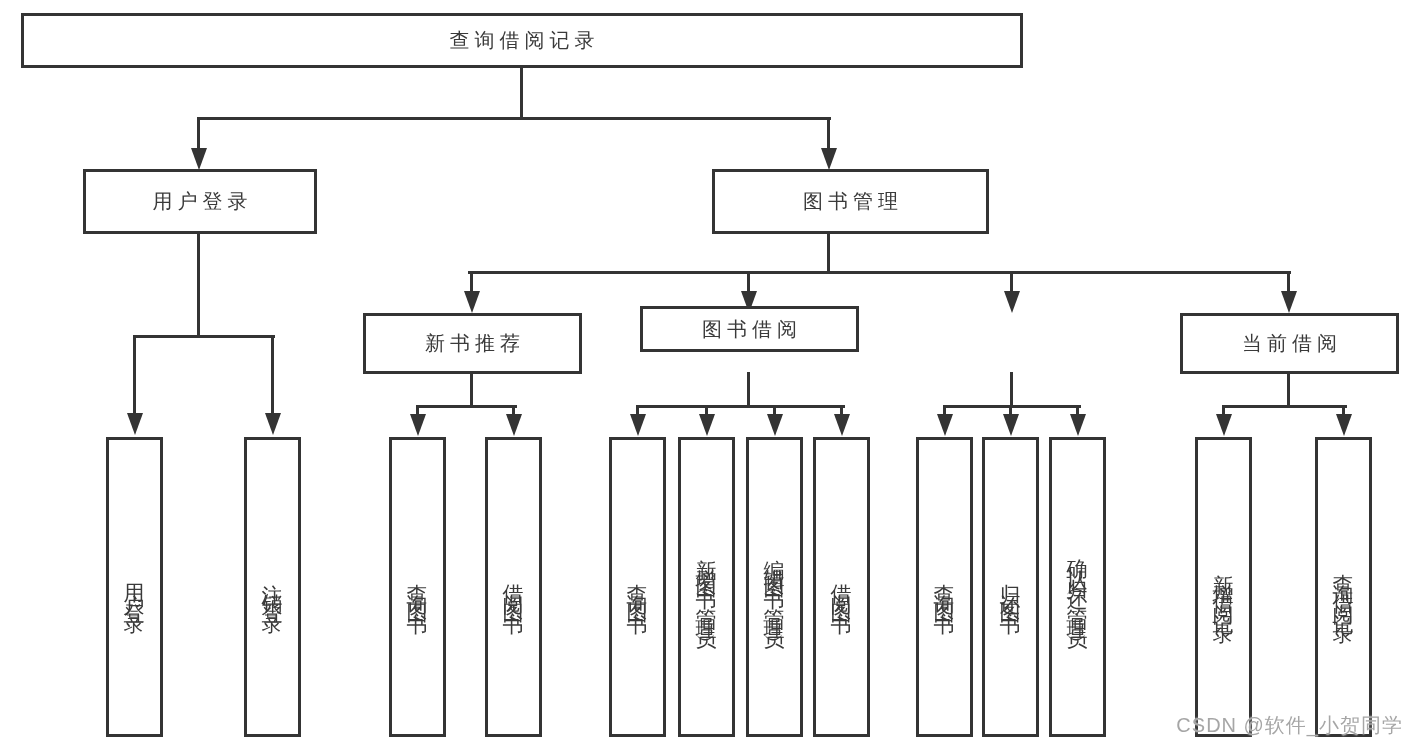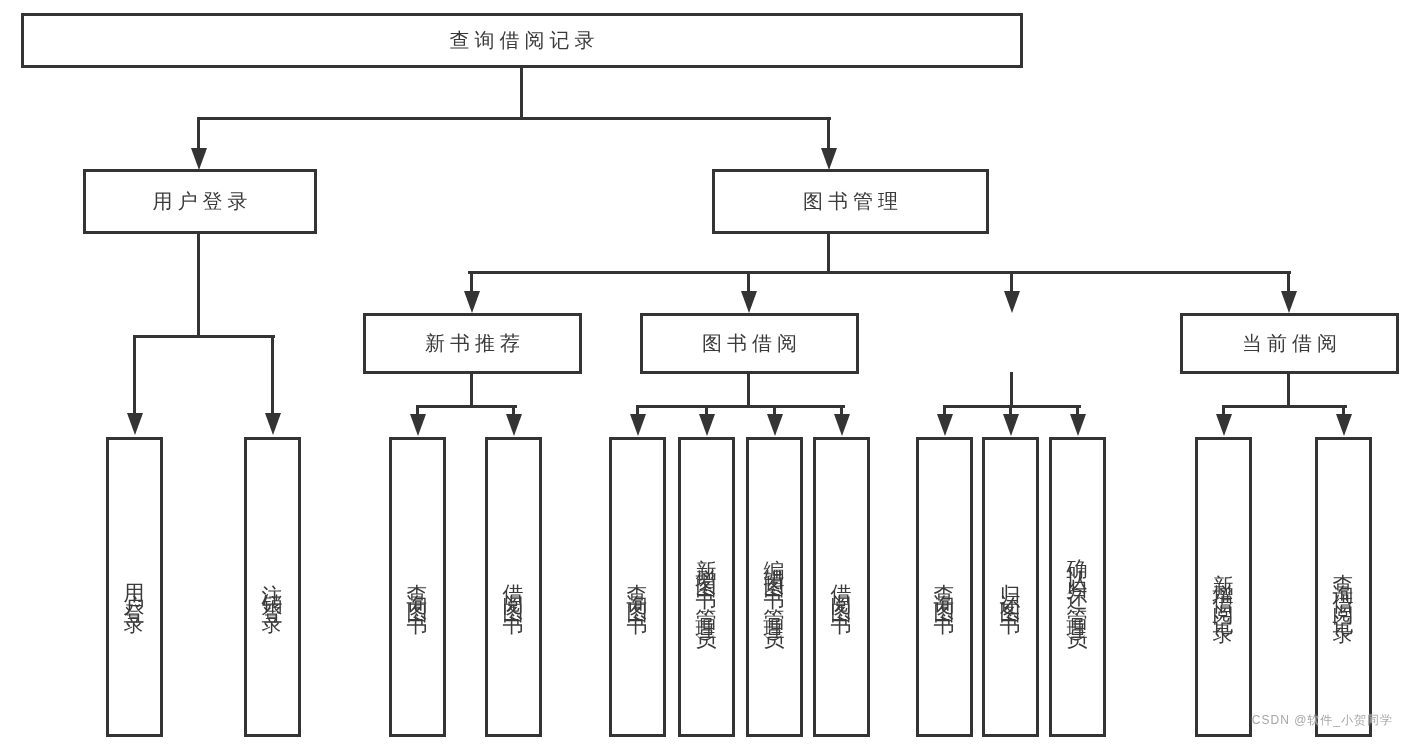--- a/index.html
+++ b/index.html
@@ -30,22 +30,22 @@
     white-space:nowrap;
   }
   
   .hl{position:absolute;height:3px;background:var(--line);}
   .vl{position:absolute;width:3px;background:var(--line);}
   .ah{position:absolute;width:0;height:0;
       border-left:8px solid transparent;border-right:8px solid transparent;
       border-top:22px solid var(--line);}
   
   .watermark{
-    position:absolute;right:12px;top:712px;
-    font-size:12px;color:var(--wm);letter-spacing:1px;
+    position:absolute;right:2px;top:712px;
+    font-size:20px;color:var(--wm);letter-spacing:1px;
     text-shadow:0 0 2px #ffffff;white-space:nowrap;
   }
 </style>
 </head>
 <body>
 
 <div class="canvas">
 
   <div class="vl" style="left:520px;top:66px;height:53px"></div>
   <div class="hl" style="left:197px;top:117px;width:634px"></div>
@@ -115,21 +115,21 @@
   <div class="hbox" style="left:83px;top:169px;width:234px;height:65px">
     <span>用户登录</span>
   </div>
   <div class="hbox" style="left:712px;top:169px;width:277px;height:65px">
     <span>图书管理</span>
   </div>
 
   <div class="hbox" style="left:363px;top:313px;width:219px;height:61px">
     <span>新书推荐</span>
   </div>
-  <div class="hbox" style="left:640px;top:313px;width:219px;height:61px">
+  <div class="hbox" style="left:640px;top:306px;width:219px;height:46px">
     <span>图书借阅</span>
   </div>
   <div class="hbox" style="left:1180px;top:313px;width:219px;height:61px">
     <span>当前借阅</span>
   </div>
 
   <div class="vbox" style="left:106px">
     <span class="vtext">用户登录</span>
   </div>
   <div class="vbox" style="left:244px">

